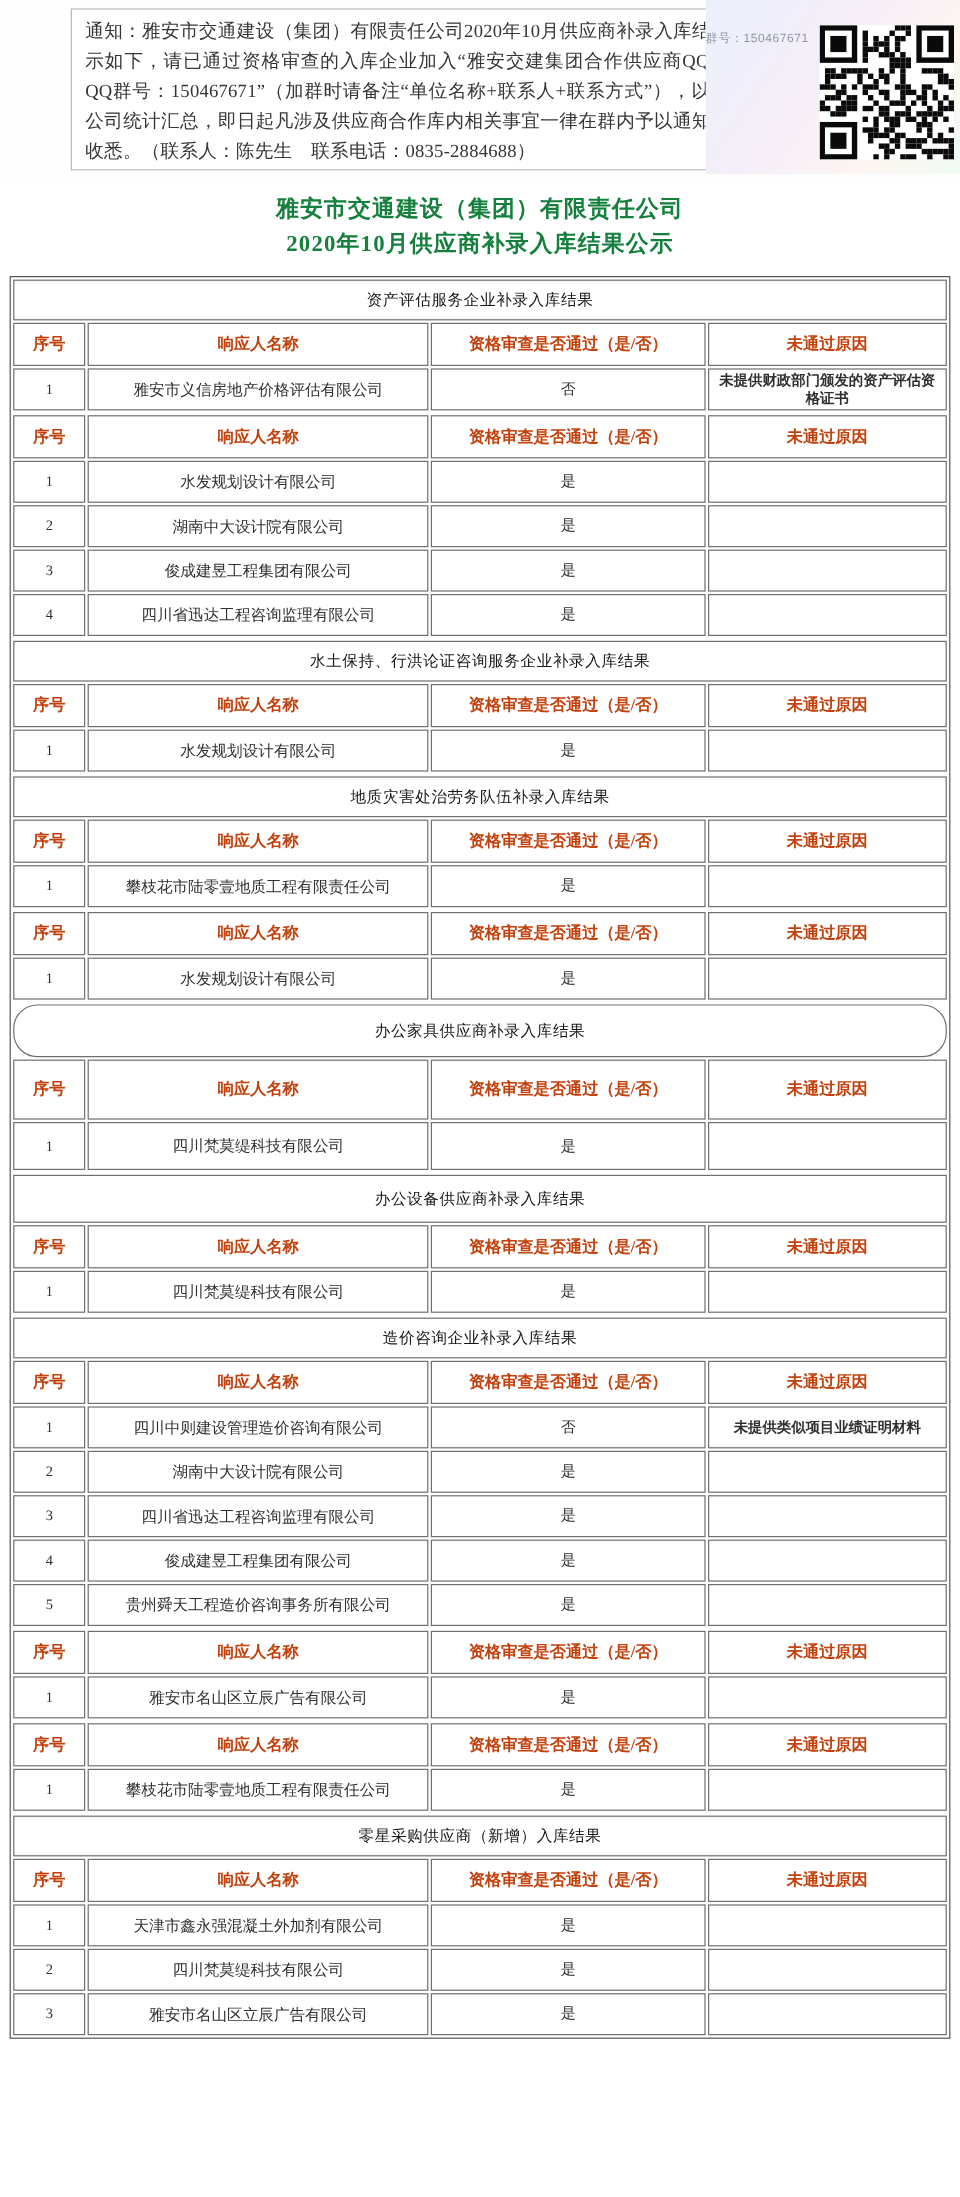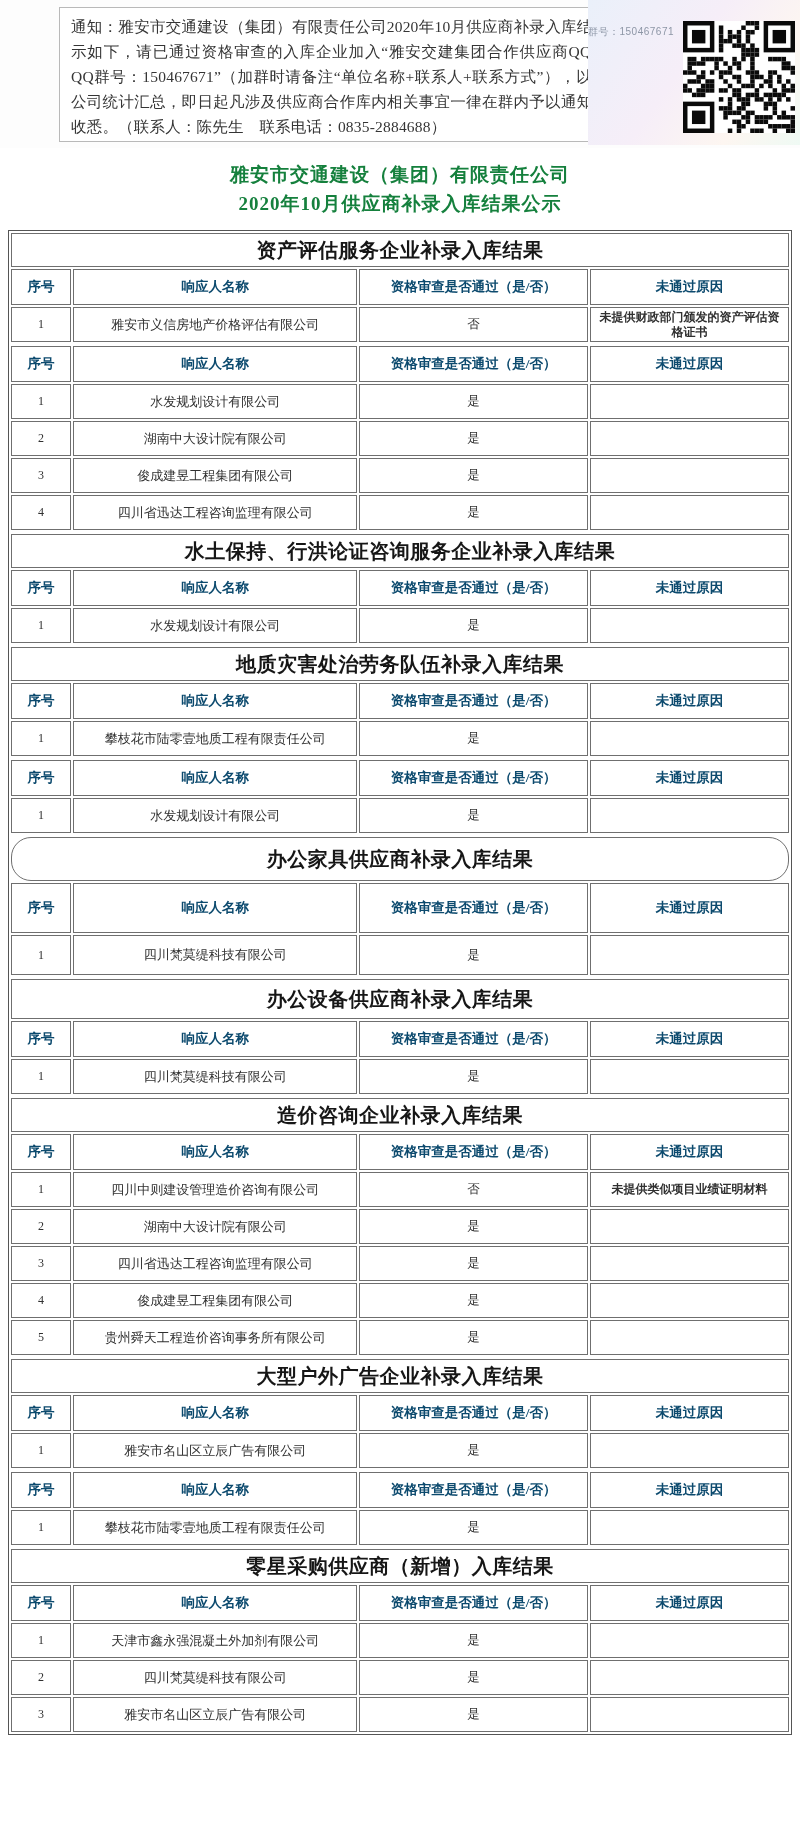--- a/index.html
+++ b/index.html
@@ -50,24 +50,24 @@
   table.section{
     width:100%;border-collapse:separate;border-spacing:2px;
     table-layout:fixed;
   }
   col.c1{width:7.8%;} col.c2{width:36.8%;} col.c3{width:29.6%;} col.c4{width:25.8%;}
   table.section td{
     border:1px solid #6f6f6f;text-align:center;vertical-align:middle;
     padding:1px 4px;overflow:hidden;
   }
   td.sec-title{
-    height:30px;font-size:20px;font-weight:bold;color:#161616;
+    height:30px;font-size:13px;font-weight:normal;color:#161616;
     letter-spacing:0.5px;
   }
-  td.head{height:32px;font-size:13.5px;font-weight:bold;color:#0c4a6e;}
+  td.head{height:32px;font-size:13.5px;font-weight:bold;color:#c2410c;}
   td.cell{height:31px;font-size:13px;color:#303030;}
   td.c-idx{font-size:12px;}
   td.c-pass{font-size:12.5px;}
   td.c-reason{font-size:12px;line-height:15px;font-weight:bold;}
   
   table.roomy td.sec-title{height:40px;border-radius:20px;}
   table.roomy td.head{height:46px;}
   table.roomy td.cell{height:36px;}
   table.roomy2 td.sec-title{height:36px;}
 </style>
@@ -550,23 +550,20 @@
         </table>
         <table class="section">
           <colgroup>
             <col class="c1">
             <col class="c2">
             <col class="c3">
             <col class="c4">
           </colgroup>
           <tbody>
             <tr>
-              <td colspan="4" class="sec-title">大型户外广告企业补录入库结果</td>
-            </tr>
-            <tr>
               <td class="head">序号</td>
               <td class="head">响应人名称</td>
               <td class="head">资格审查是否通过（是/否）</td>
               <td class="head">未通过原因</td>
             </tr>
             <tr>
               <td class="cell c-idx">1</td>
               <td class="cell c-name">雅安市名山区立辰广告有限公司</td>
               <td class="cell c-pass">是</td>
               <td class="cell c-reason"></td>

